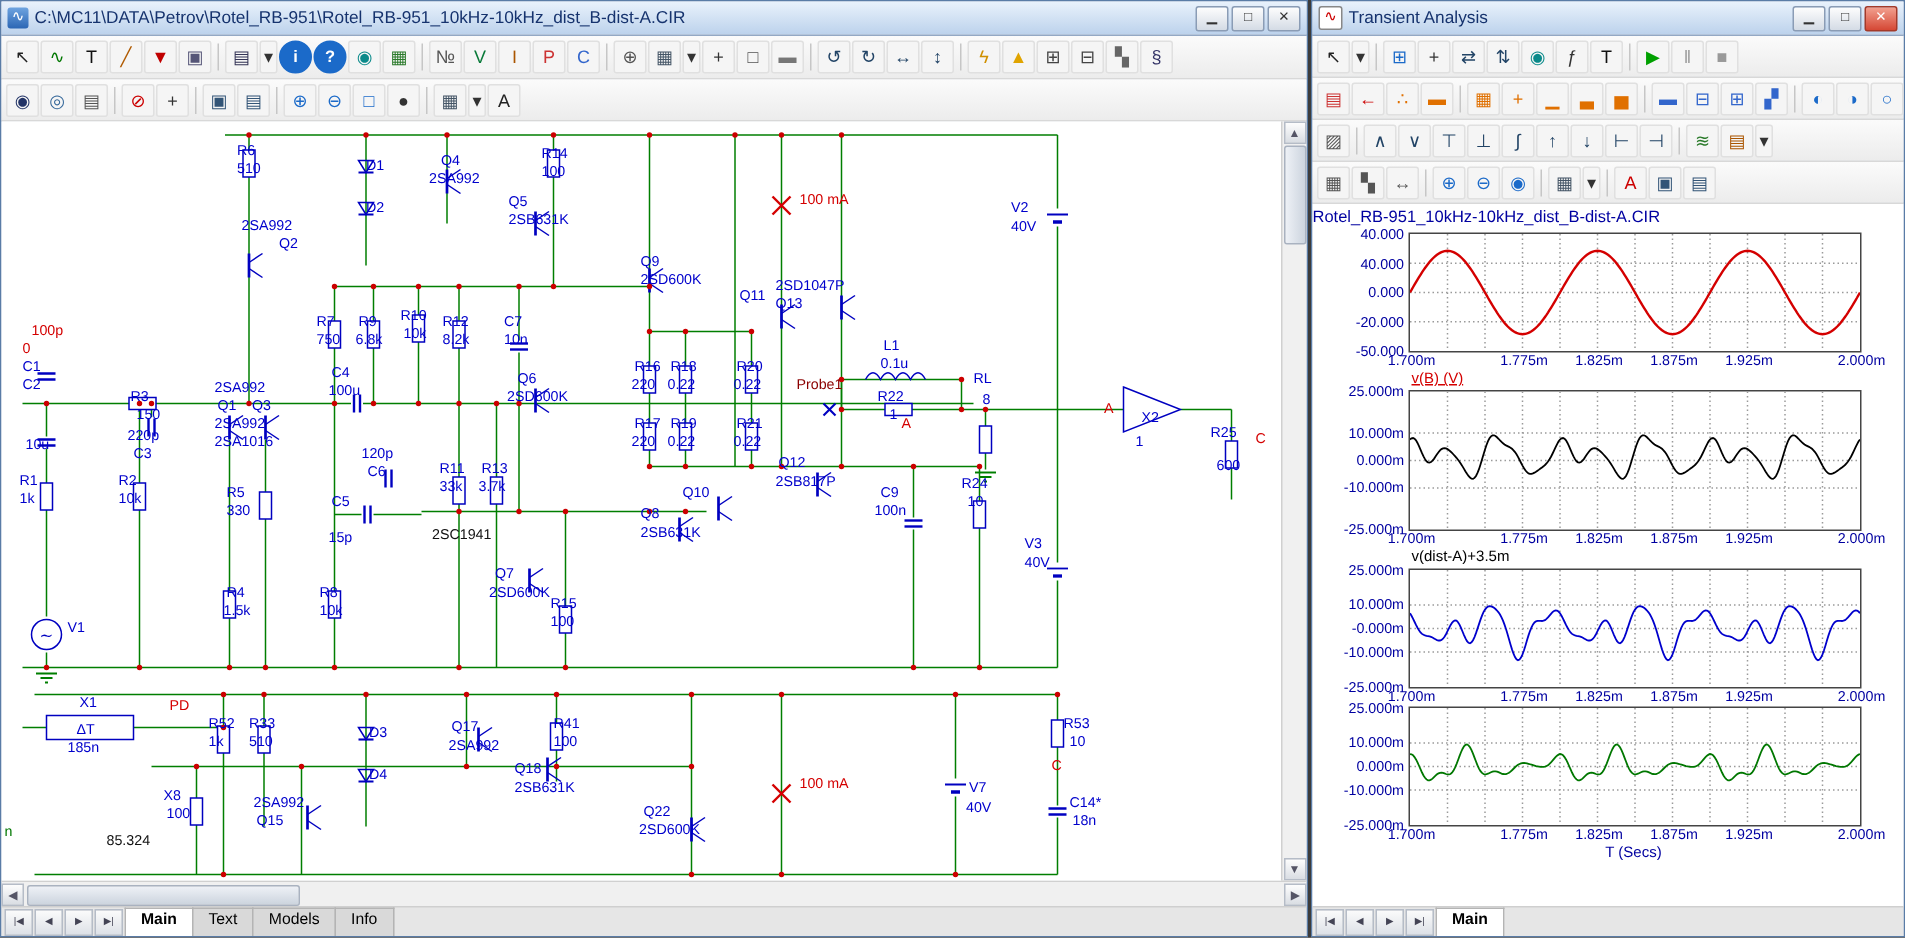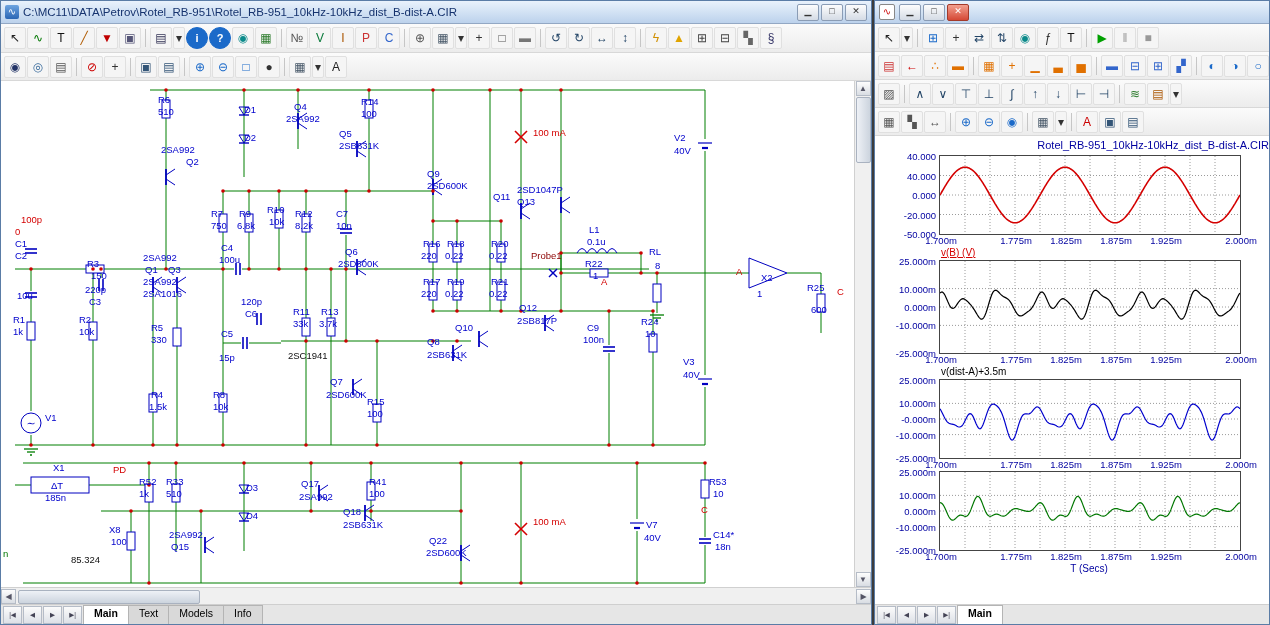--- a/index.html
+++ b/index.html
@@ -28,21 +28,21 @@
   .vfill{flex:1;}
   .hscroll{height:16px;display:flex;background:#f0f0f0;border-top:1px solid #d0d0d0;align-items:center;flex:none;}
   .htrack{flex:1;height:15px;position:relative;}
   .hthumb{position:absolute;left:2px;top:1px;width:180px;height:12px;background:linear-gradient(#eef1f6,#ccd4de);border:1px solid #a9b2c0;border-radius:2px;}
   .tabrow{height:19px;display:flex;align-items:center;background:#e6e6e6;border-top:1px solid #cfcfcf;padding-left:2px;font-size:10.5px;flex:none;}
   .navbtn{width:17px;height:16px;font-size:6.5px;line-height:15px;text-align:center;border:1px solid #b5bcc7;background:linear-gradient(#fbfbfb,#dde1e7);margin-right:1px;color:#445;flex:none;}
   .tab{padding:1px 10px 2px;border:1px solid #b4b4b4;border-bottom:none;background:#d9d9d9;margin-right:-1px;height:15px;flex:none;}
   .tab.active{background:#fff;font-weight:bold;}
   .tabfill{flex:1;}
   .plots{flex:1;background:#fff;position:relative;overflow:hidden;padding-top:3px;}
-  .plot-title{text-align:right;color:#0000a0;font-size:11px;height:16px;padding-left:27px;}
+  .plot-title{text-align:left;color:#0000a0;font-size:11px;height:16px;}
   .plot-block{position:relative;height:78px;margin-left:64px;width:300px;border:1px solid #444;background:#fff;}
   .ytick{position:absolute;left:-62px;width:58px;text-align:right;font-size:9.5px;color:#0000a0;}
   .xrow{position:relative;height:12px;margin-left:64px;width:302px;font-size:9.5px;color:#0000a0;}
   .xrow span{position:absolute;top:0;width:40px;text-align:center;}
   .wname{margin-left:66px;font-size:10px;height:13px;}
   .xaxis-label{margin-left:64px;width:300px;text-align:center;color:#0000a0;font-size:10px;height:12px;}
 </style>
 </head>
 <body>
 
@@ -561,20 +561,21 @@
         <span class="tab">Text</span>
         <span class="tab">Models</span>
         <span class="tab">Info</span>
         <span class="tabfill"></span>
       </div>
   </div>
 
   <div class="window" id="right-window">
     <div class="titlebar">
       <span class="appicon chart">∿</span>
+      <span class="titletext">Transient Analysis</span>
       <span id="right-winbtns" style="display:flex;gap:2px;">
           <span class="winbtn">▁</span>
           <span class="winbtn">□</span>
           <span class="winbtn close-red">✕</span>
         </span>
     </div>
     <div class="tb tbr" id="tb-r1">
         <span class="icon" style="color: rgb(34, 34, 34);">↖</span>
         <span class="icon" style="color: rgb(51, 51, 51); width: 10px;">▾</span>
         <span class="tsep"></span>

